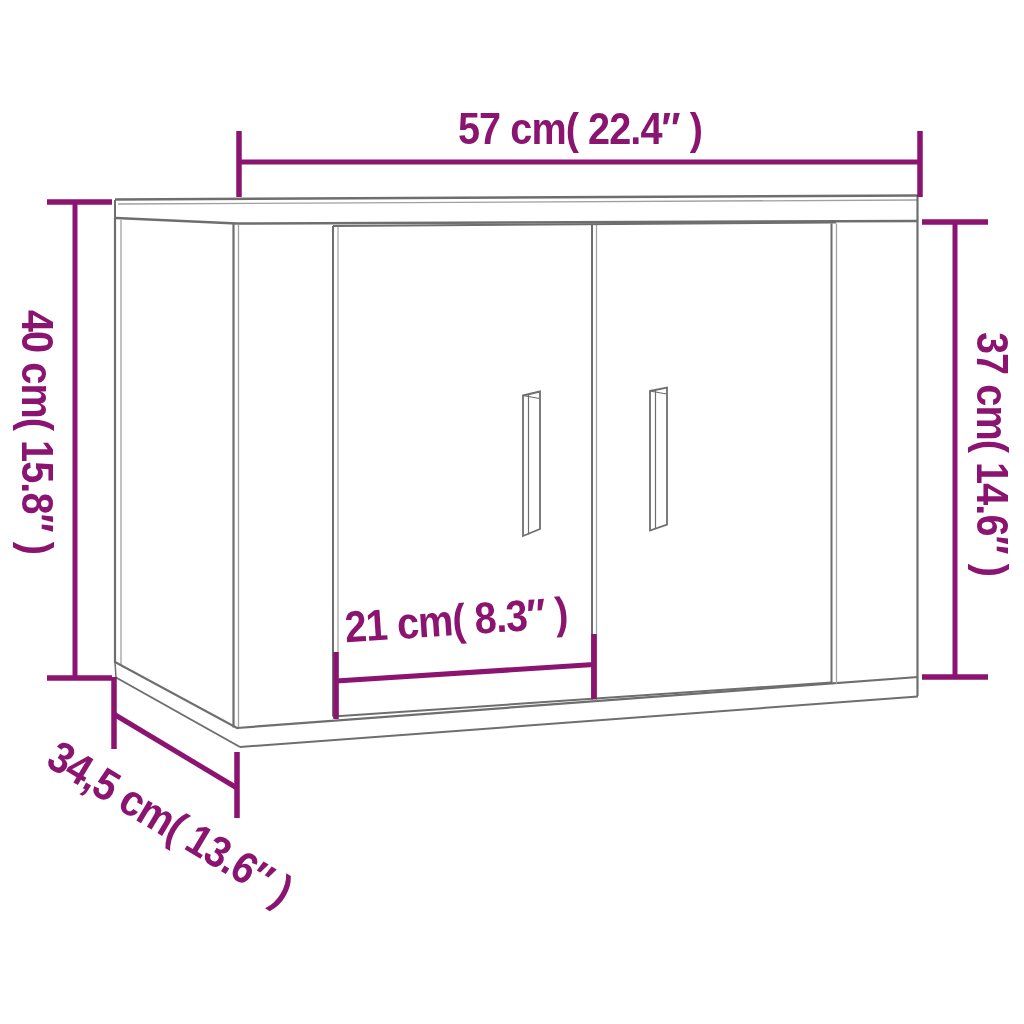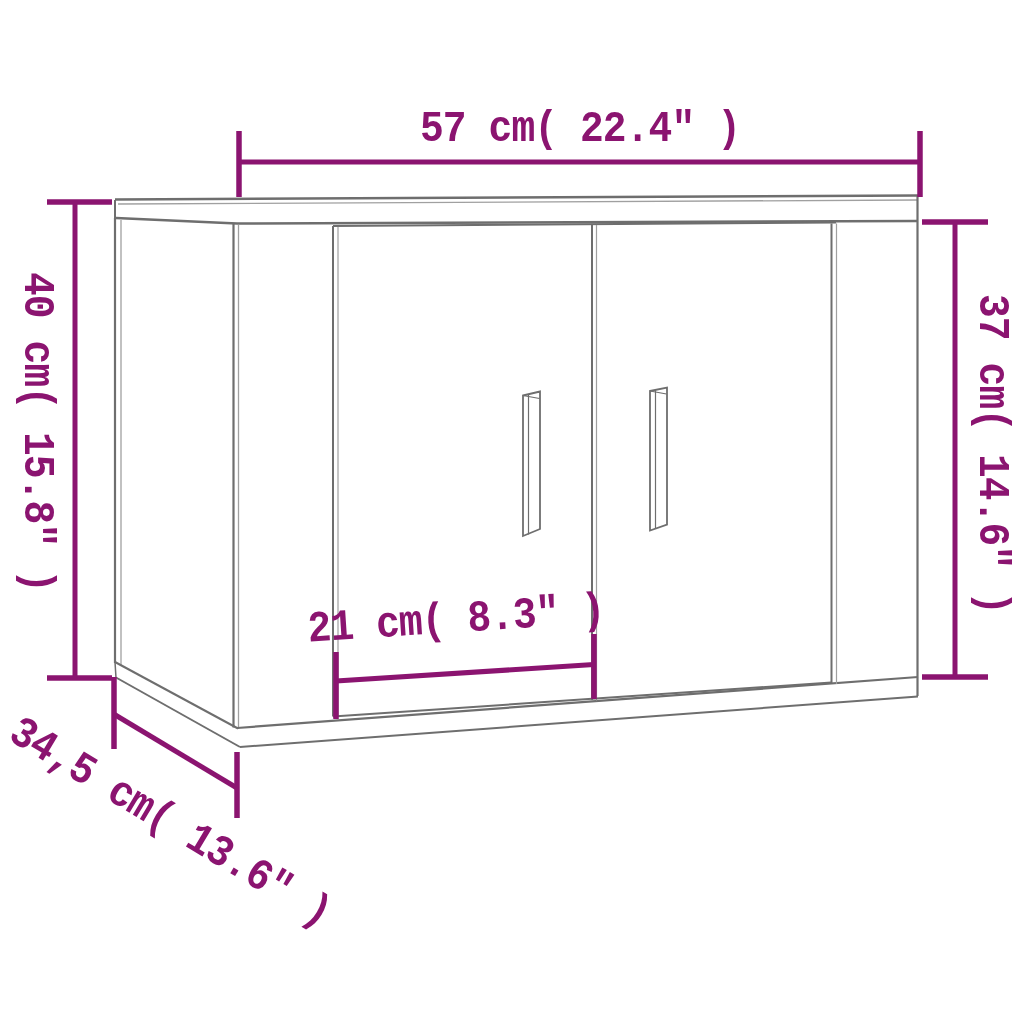--- a/index.html
+++ b/index.html
@@ -1,17 +1,17 @@
 <!DOCTYPE html>
 <html><head>
 <meta charset="utf-8">
 <style>
   html,body{margin:0;padding:0;background:#fff;}
   #stage{position:relative;width:1024px;height:1024px;background:#fff;overflow:hidden;
-         font-family:Liberation Mono, monospace;}
+         font-family:Liberation Sans, sans-serif;}
   #drawing{position:absolute;left:0;top:0;}
   .dim-label{
     position:absolute;
     width:520px;
     text-align:center;
     font-weight:700;
     font-size:44px;
     line-height:48px;
     letter-spacing:-1px;
     white-space:nowrap;

